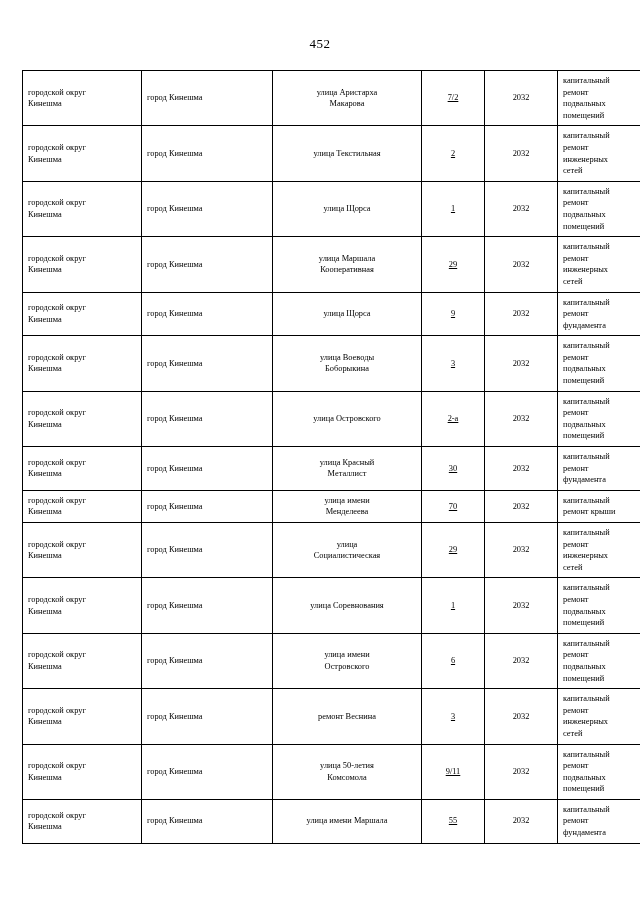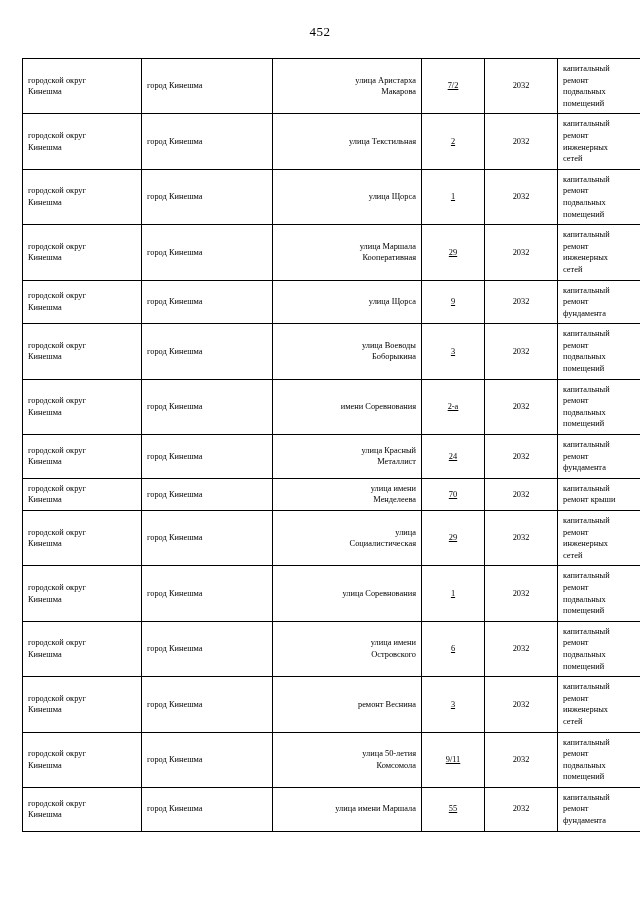--- a/index.html
+++ b/index.html
@@ -16,21 +16,21 @@
   }
   .page {
     width: 640px;
     height: 905px;
     box-sizing: border-box;
     position: relative;
   }
   .page-number {
     text-align: center;
     font-size: 13px;
-    padding-top: 24px;
+    padding-top: 36px;
     padding-bottom: 18px;
     letter-spacing: 0.5px;
   }
   .table-wrap {
     padding: 0 22px;
     box-sizing: border-box;
   }
   table.doc-table {
     border-collapse: collapse;
     width: 596px;
@@ -38,21 +38,21 @@
   }
   table.doc-table td {
     border: 1px solid #000000;
     vertical-align: middle;
     font-size: 8.4px;
     line-height: 1.38;
     padding: 4px 5px;
   }
   td.c-municipality { width: 108px; }
   td.c-settlement   { width: 120px; }
-  td.c-street       { width: 138px; text-align: right; }
+  td.c-street       { width: 138px; text-align: center; }
   td.c-house        { width: 52px; text-align: center; text-decoration: underline; }
   td.c-year         { width: 62px; text-align: center; }
   td.c-work         { width: 94px; text-align: left; }
 
   td.c-municipality, td.c-settlement {
     text-align: left;
   }
   .cell-text {
     display: block;
     white-space: pre-line;
@@ -216,21 +216,21 @@
           </tr>
           <tr>
             <td class="c-municipality">
               <span class="cell-text">городской округ
 Кинешма</span>
             </td>
             <td class="c-settlement">
               <span class="cell-text">город Кинешма</span>
             </td>
             <td class="c-street">
-              <span class="cell-text">имени Соревнования</span>
+              <span class="cell-text">улица Островского</span>
             </td>
             <td class="c-house">
               <span class="cell-text">2-а</span>
             </td>
             <td class="c-year">
               <span class="cell-text">2032</span>
             </td>
             <td class="c-work">
               <span class="cell-text">капитальный
 ремонт
@@ -244,21 +244,21 @@
 Кинешма</span>
             </td>
             <td class="c-settlement">
               <span class="cell-text">город Кинешма</span>
             </td>
             <td class="c-street">
               <span class="cell-text">улица Красный
 Металлист</span>
             </td>
             <td class="c-house">
-              <span class="cell-text">24</span>
+              <span class="cell-text">30</span>
             </td>
             <td class="c-year">
               <span class="cell-text">2032</span>
             </td>
             <td class="c-work">
               <span class="cell-text">капитальный
 ремонт
 фундамента</span>
             </td>
           </tr>

